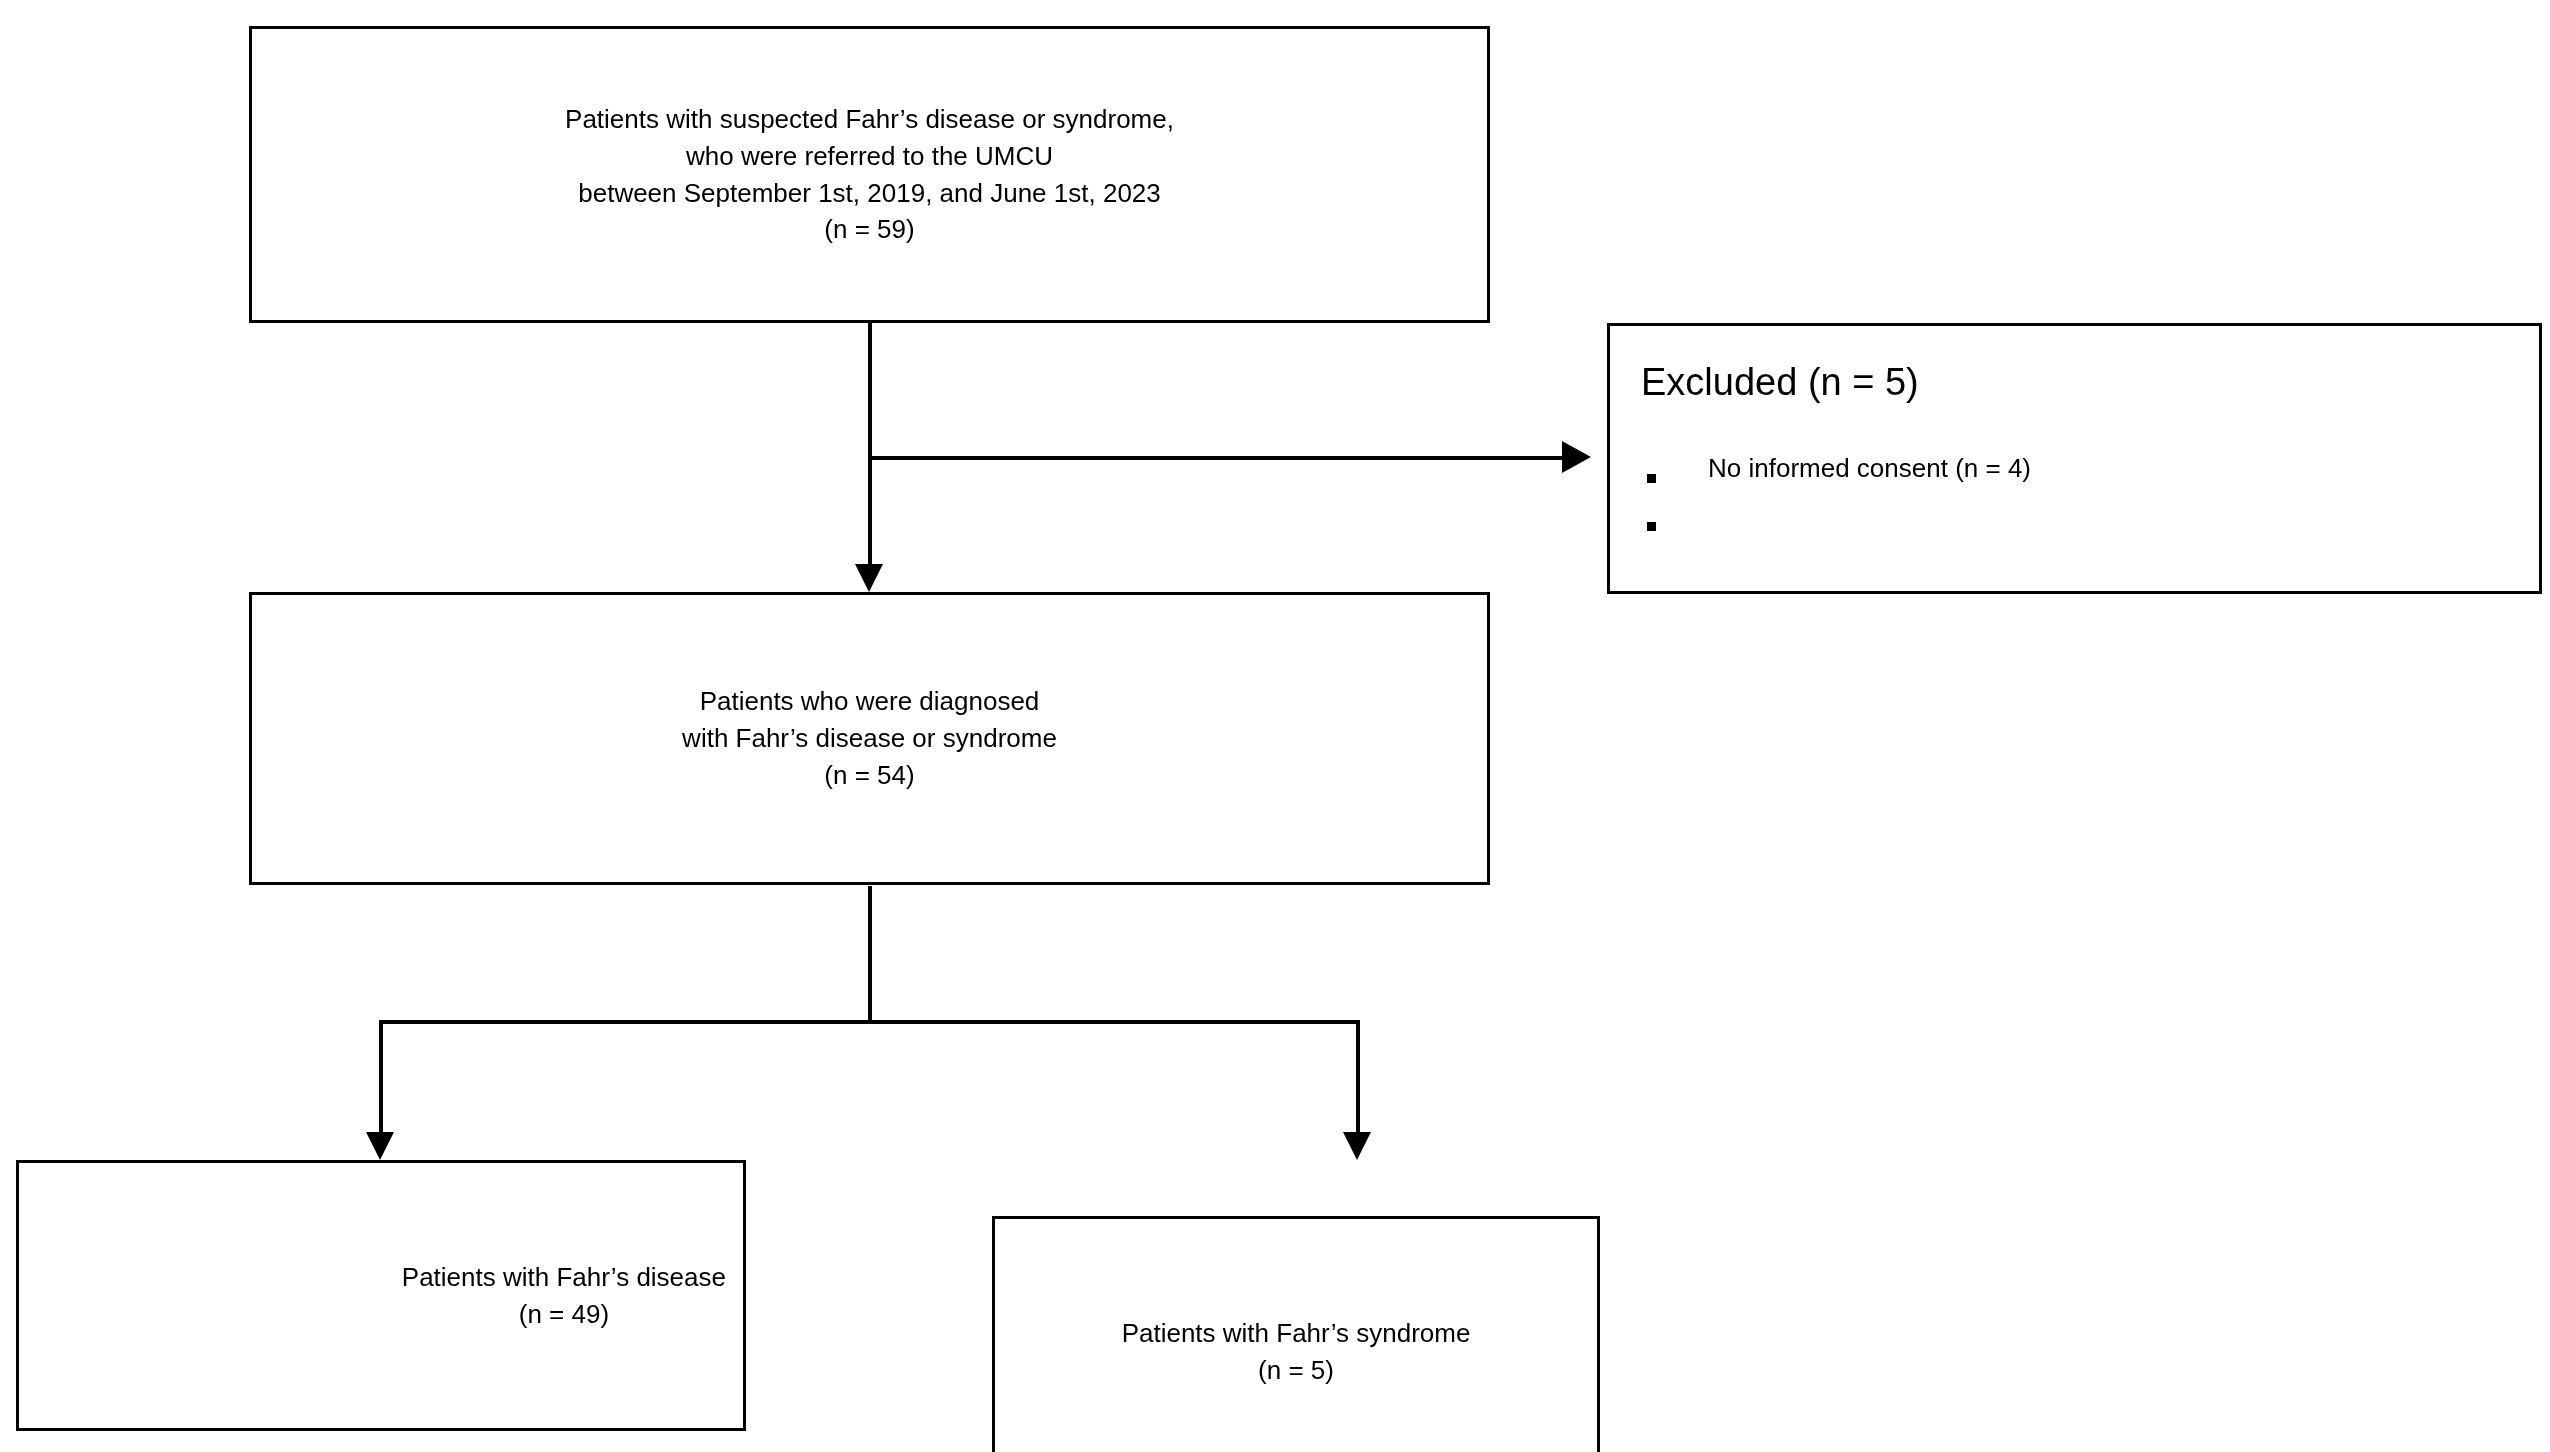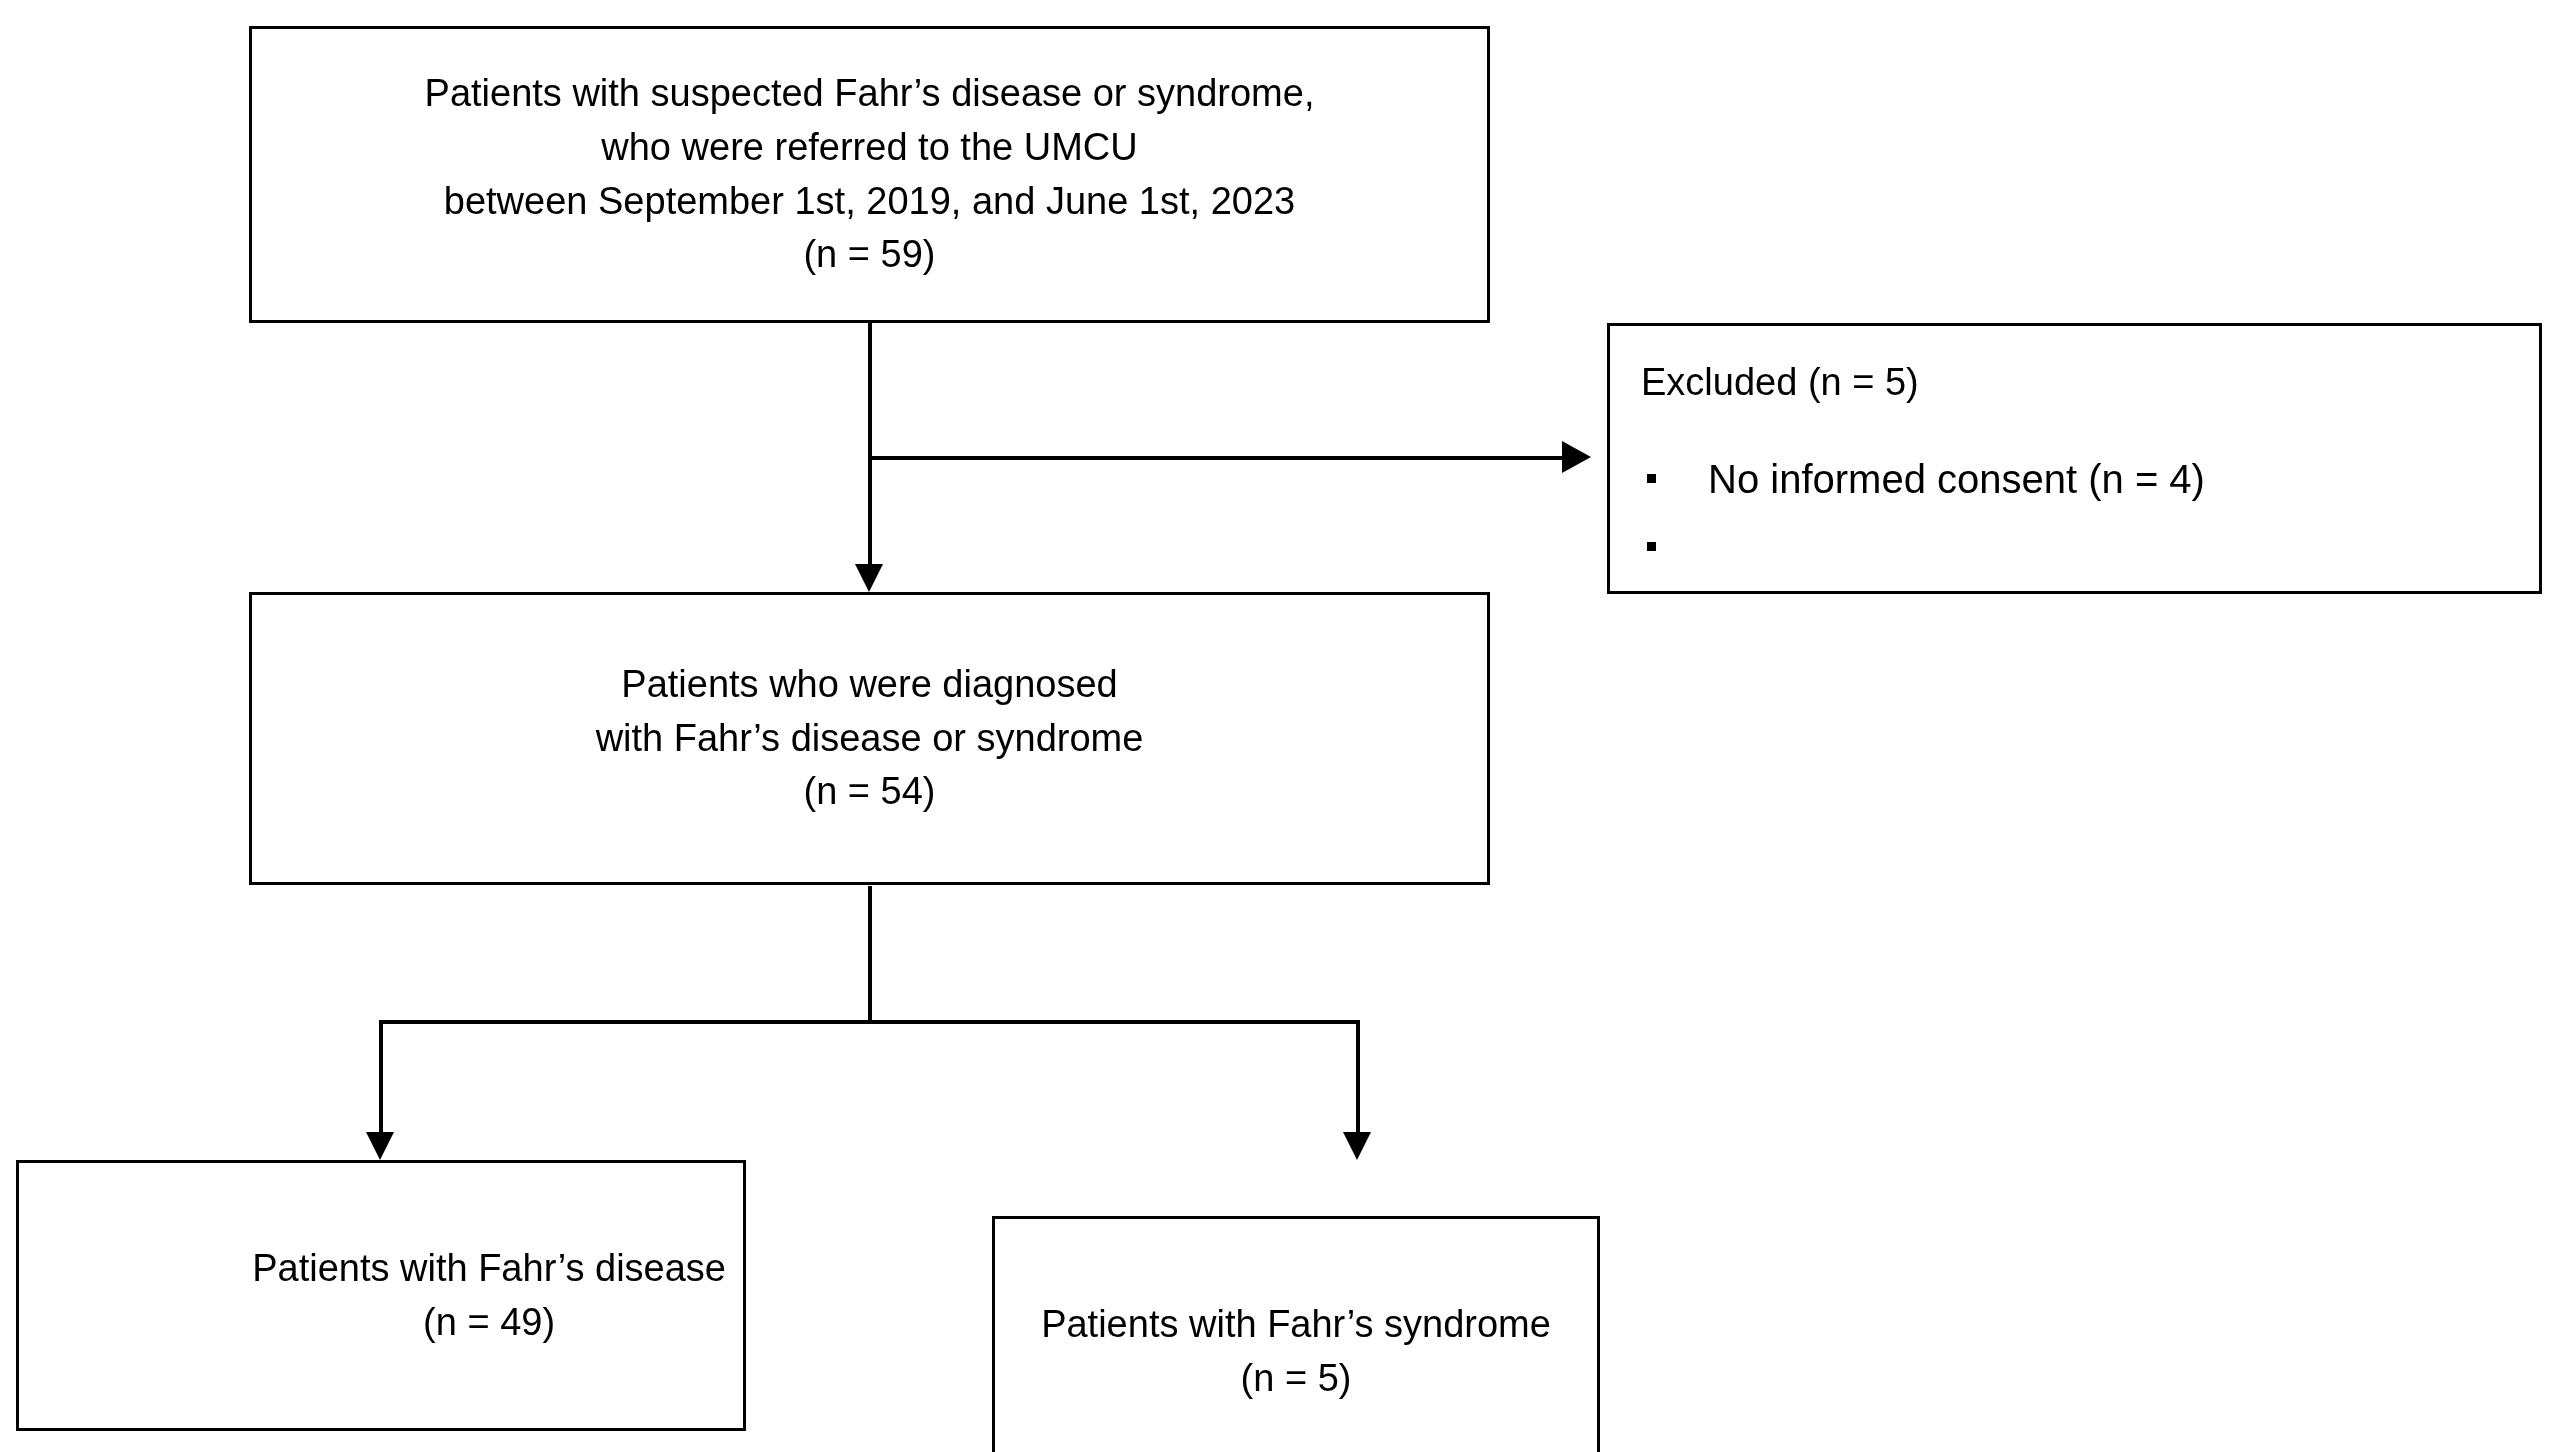--- a/index.html
+++ b/index.html
@@ -22,21 +22,21 @@
     position: absolute;
     box-sizing: border-box;
     border: 3.5px solid #000000;
     background: #ffffff;
     display: flex;
     align-items: center;
     justify-content: center;
   }
   .node-text {
     text-align: center;
-    font-size: 38px;
+    font-size: 26px;
     line-height: 1.42;
     color: #000000;
     white-space: pre-line;
     padding: 0 17px;
   }
   
   #node-screened {
     left: 249px;  top: 26px;   width: 1241px; height: 297px;
   }
   #node-excluded {
@@ -60,21 +60,21 @@
     line-height: 1.3;
     color: #000000;
   }
   .excl-list {
     margin: 43px 0 0 0;
     padding: 0;
     list-style: none;
   }
   .excl-list li {
     position: relative;
-    font-size: 40px;
+    font-size: 26px;
     line-height: 1.45;
     padding-left: 67px;
     margin-bottom: 9.8px;
     color: #000000;
   }
   .excl-bullet {
     position: absolute;
     left: 5.6px;
     top: 24px;
     width: 9px;

